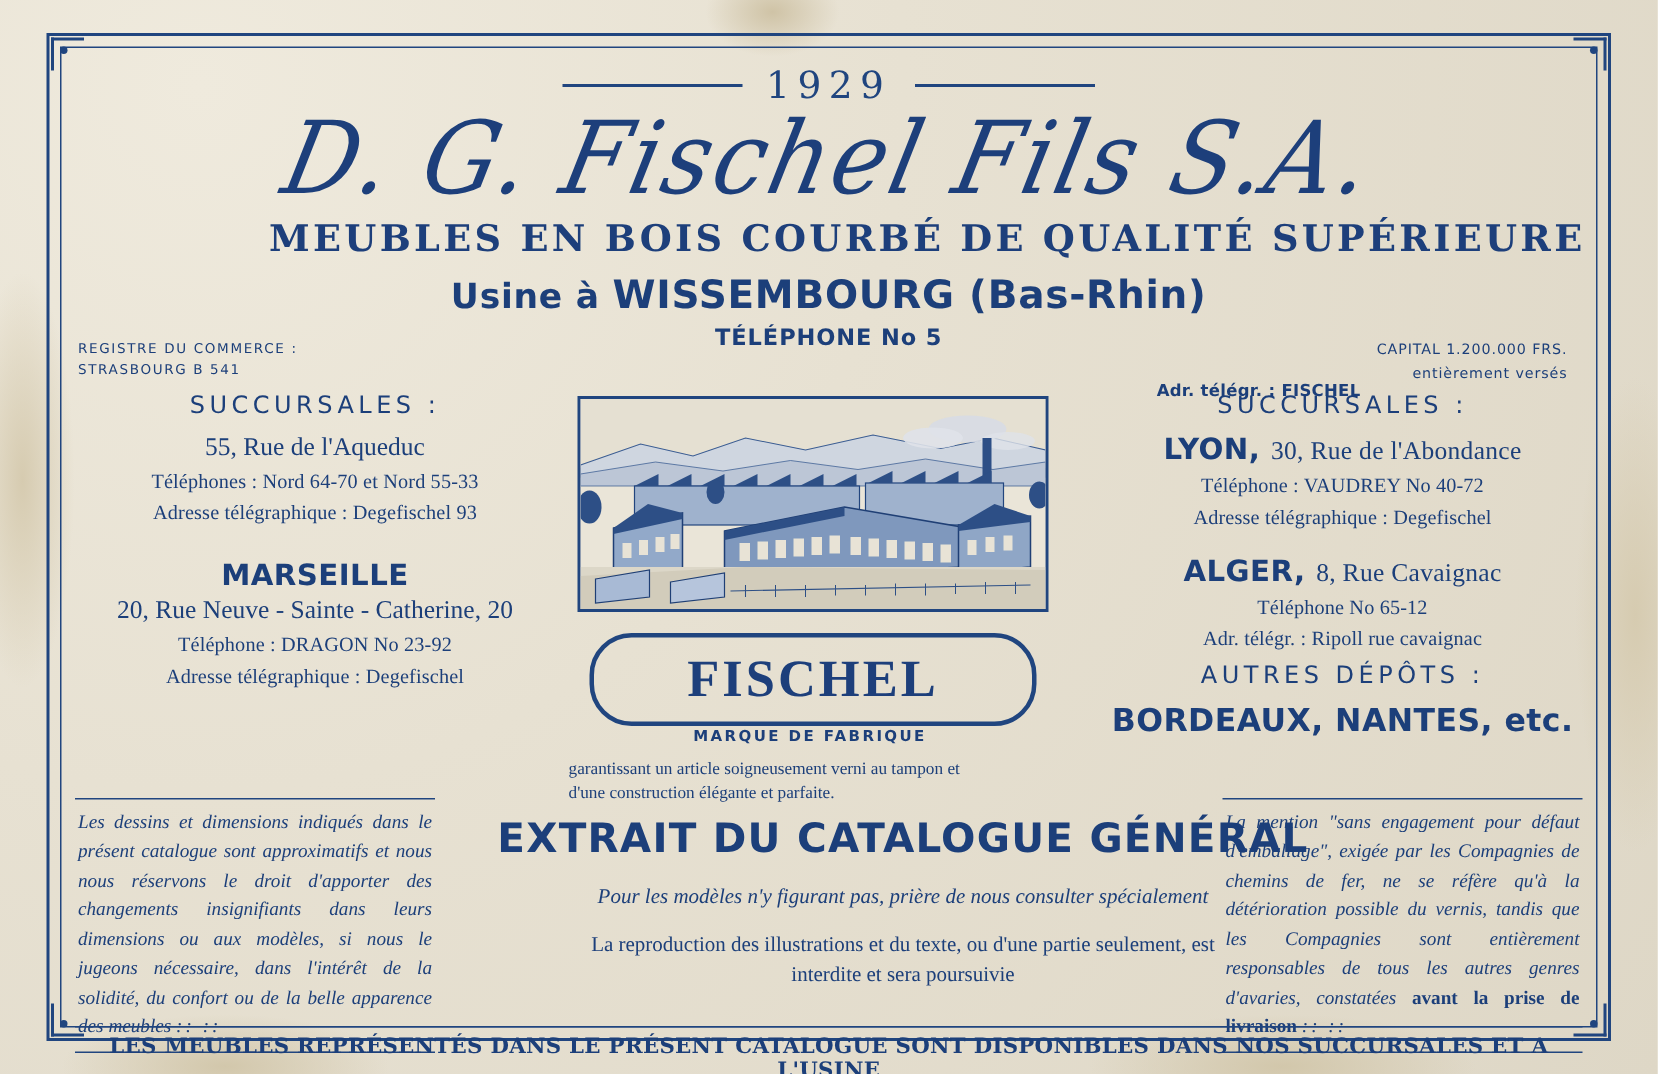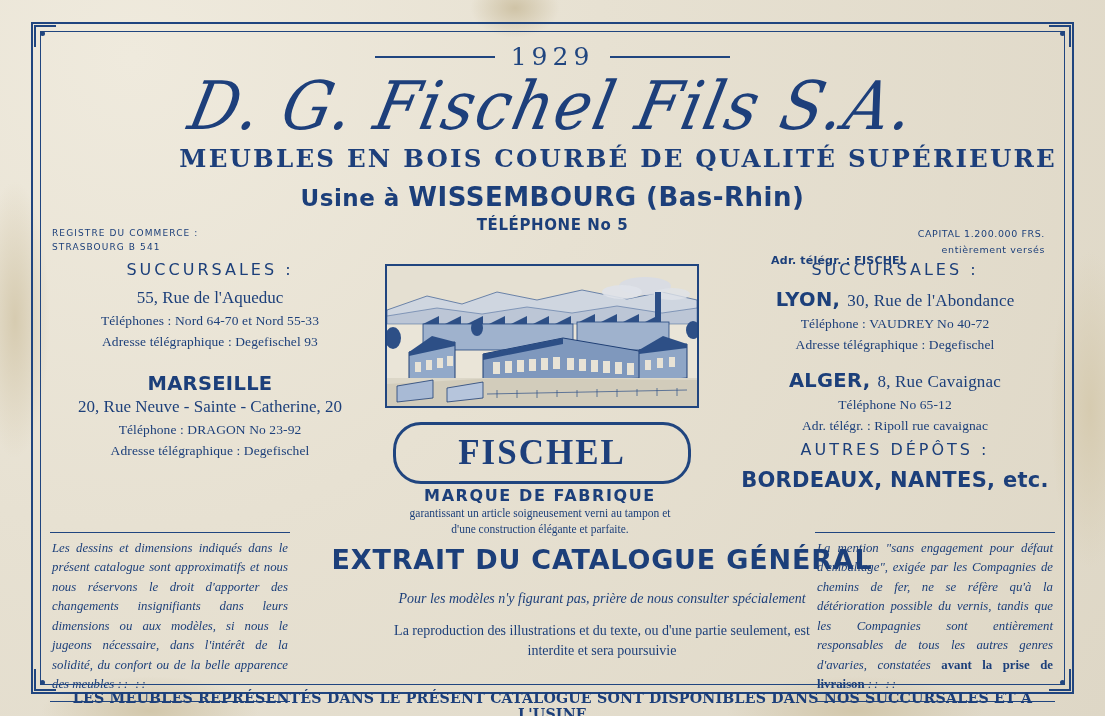--- a/index.html
+++ b/index.html
@@ -149,24 +149,24 @@
     border:3px solid #20457f;border-radius:28px;
     display:flex;align-items:center;justify-content:center;
   }
   .mark-box span{
     font-family:Liberation Serif, serif;
     font-weight:bold;font-size:35px;letter-spacing:2px;color:#1d3f7b;
   }
   .mark-sub{
     position:absolute;left:0;top:226px;width:310px;text-align:center;
     font-family:"DejaVu Sans", sans-serif;
-    font-weight:bold;font-size:16px;letter-spacing:1.6px;
+    font-weight:bold;font-size:10px;letter-spacing:1.6px;
   }
   .mark-note{
-    position:absolute;left:-6px;top:246px;width:322px;text-align:center;
+    position:absolute;left:-6px;top:246px;width:322px;text-align:left;
     font-family:"Liberation Serif", serif;
     font-size:11.5px;line-height:1.35;
   }
 
   
   .bottom{position:absolute;left:0;right:0;top:494px;height:150px;}
   .panel{
     position:absolute;top:0;width:240px;
     font-family:"Liberation Serif", serif;
     font-style:italic;font-size:12.8px;line-height:1.52;

